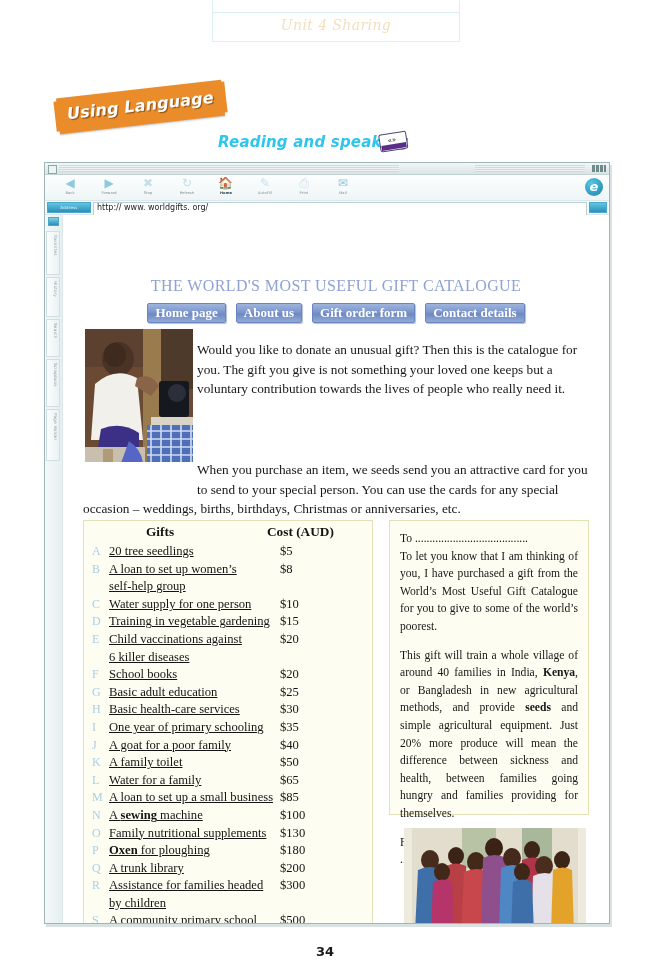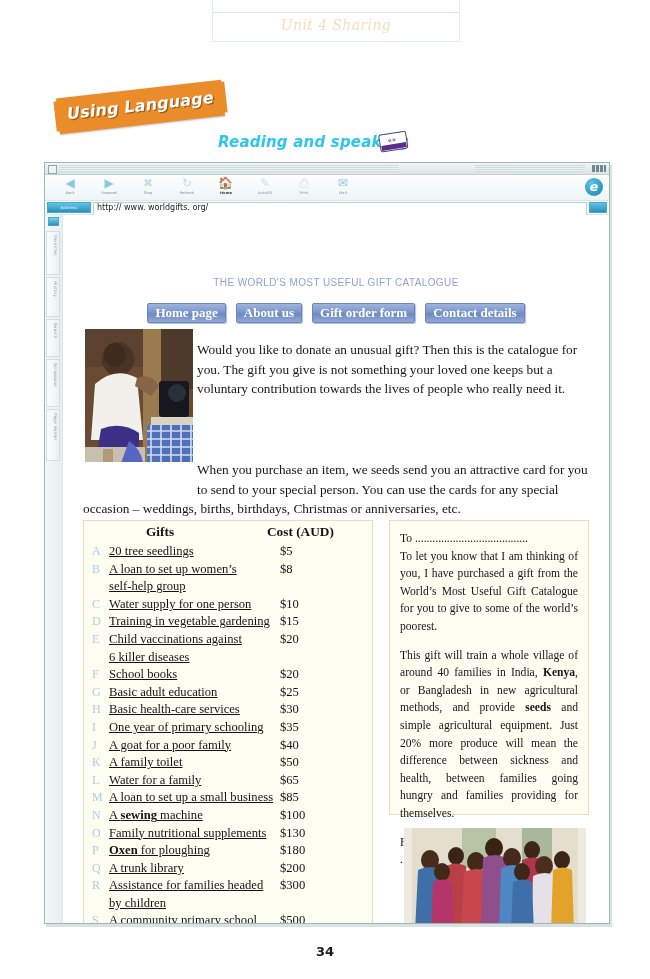--- a/index.html
+++ b/index.html
@@ -305,22 +305,22 @@
     right: 0; bottom: 0;
     overflow: hidden;
   }
 
   
   .site-title {
     position: absolute;
     left: 0; right: 0;
     top: 62px;
     text-align: center;
-    font-family: Liberation Sans, sans-serif;
-    font-size: 10px;
+    font-family: Liberation Serif, serif;
+    font-size: 16px;
     color: #8fa2d4;
     letter-spacing: .4px;
   }
   .navbar {
     position: absolute;
     left: 0; right: 0;
     top: 88px;
     text-align: center;
     white-space: nowrap;
   }

